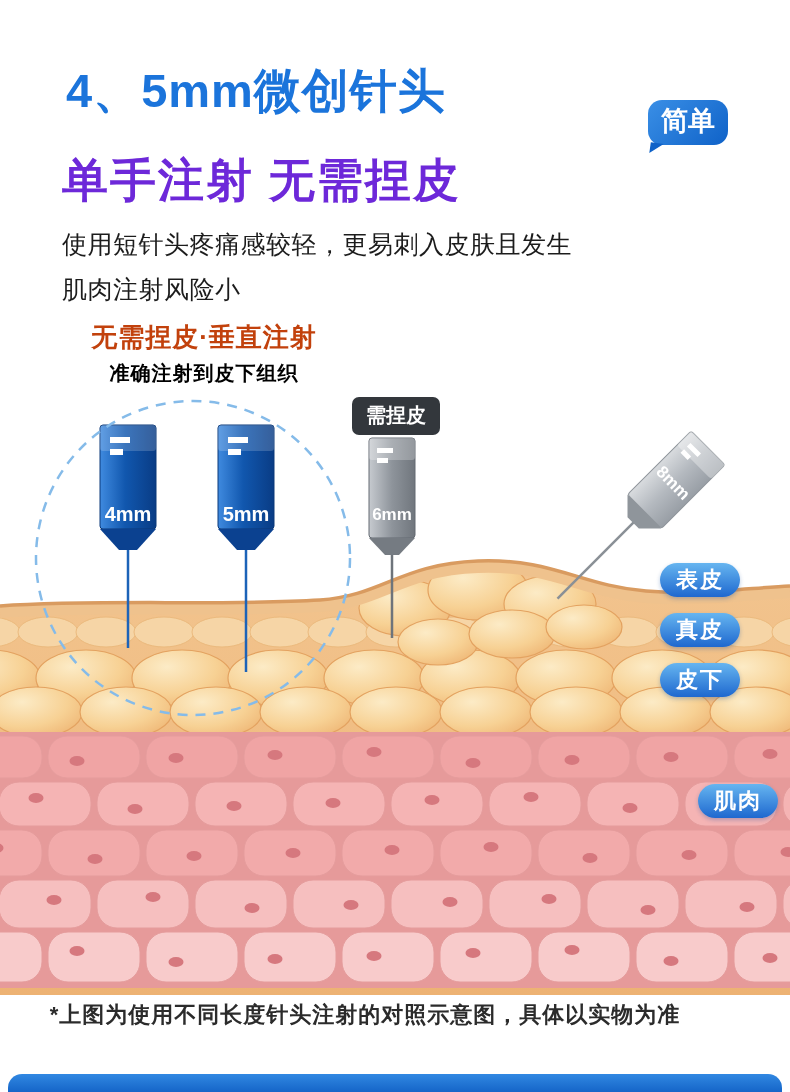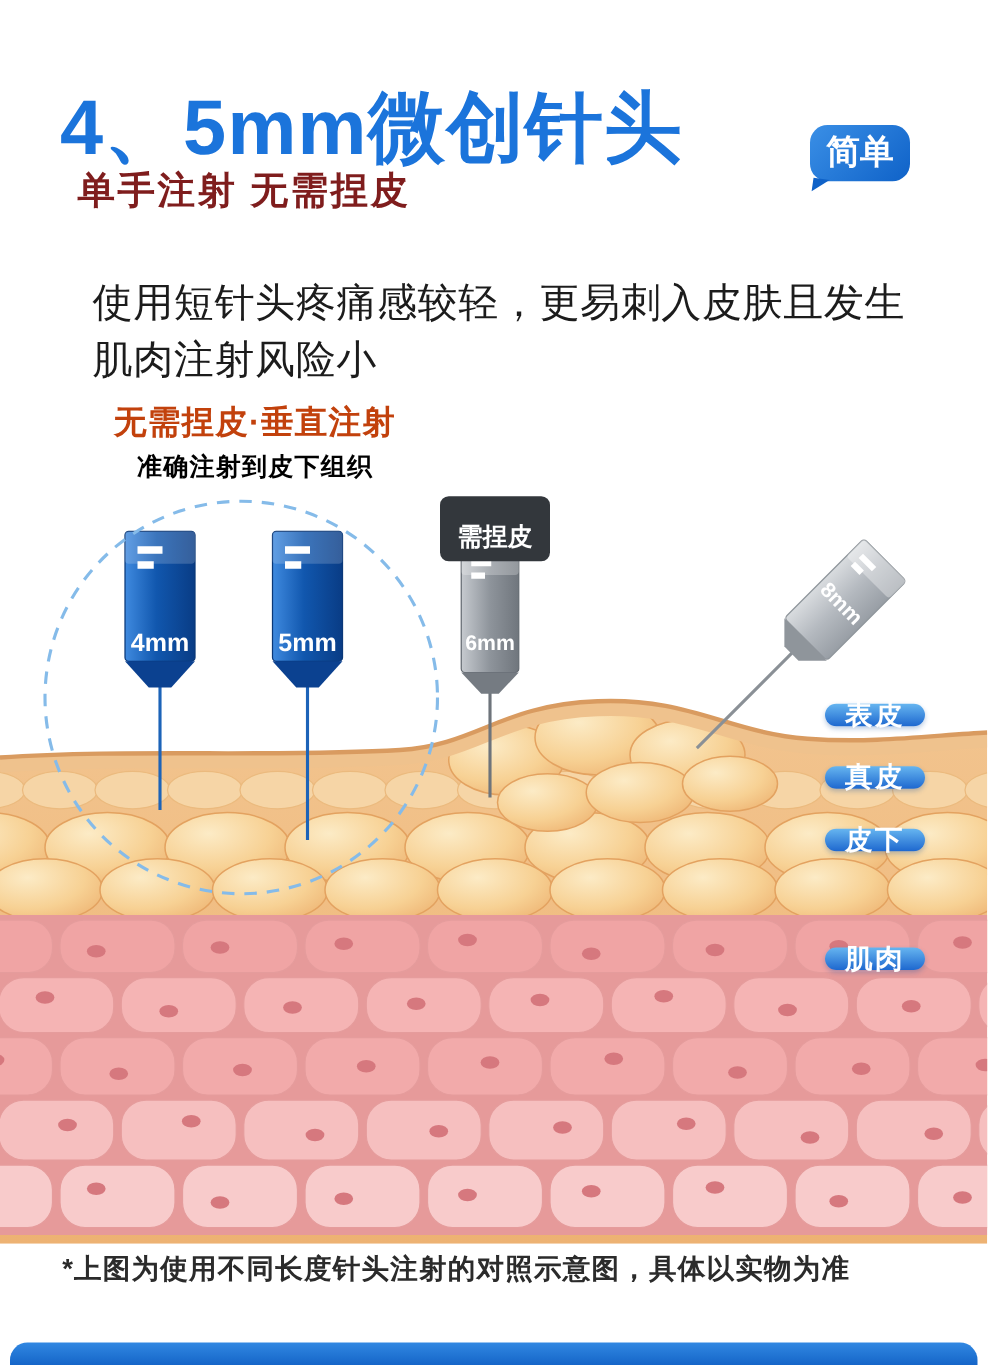--- a/index.html
+++ b/index.html
@@ -1,36 +1,36 @@
 <!DOCTYPE html>
 <html><head>
 <meta charset="utf-8">
 <style>
   *{margin:0;padding:0;box-sizing:border-box;}
   html,body{background:#ffffff;}
   body{font-family:"Liberation Sans","DejaVu Sans",sans-serif;}
   .page{position:relative;width:790px;height:1092px;background:#fff;overflow:hidden;}
 
-  .title{position:absolute;left:48px;top:60px;font-size:62px;font-weight:bold;color:#1B74DB;letter-spacing:1px;white-space:nowrap;}
+  .title{position:absolute;left:66px;top:60px;font-size:47px;font-weight:bold;color:#1B74DB;letter-spacing:1px;white-space:nowrap;}
   .badge{position:absolute;left:648px;top:100px;background:linear-gradient(135deg,#3A8FE6,#0F62C8);color:#fff;font-size:27px;font-weight:bold;padding:3px 13px 6px;border-radius:14px;white-space:nowrap;}
   .badge::after{content:"";position:absolute;left:2px;bottom:-9px;width:0;height:0;border-top:11px solid #0F62C8;border-right:13px solid transparent;transform:rotate(8deg);}
-  .h2{position:absolute;left:62px;top:132px;font-size:30px;font-weight:bold;color:#7f1d1d;letter-spacing:2px;white-space:nowrap;}
-  .desc{position:absolute;left:74px;top:222px;font-size:32px;color:#1c1c1c;line-height:45px;letter-spacing:0.5px;font-family:Liberation Mono, monospace;}
+  .h2{position:absolute;left:62px;top:150px;font-size:46px;font-weight:bold;color:#6d28d9;letter-spacing:2px;white-space:nowrap;}
+  .desc{position:absolute;left:62px;top:222px;font-size:25px;color:#1c1c1c;line-height:45px;letter-spacing:0.5px;}
 
   .callout{position:absolute;left:66px;top:320px;width:276px;text-align:center;}
   .callout-title{font-size:26px;font-weight:bold;color:#c2410c;letter-spacing:1px;white-space:nowrap;}
   .callout-sub{margin-top:5px;font-size:20px;font-weight:600;color:#000000;letter-spacing:1px;white-space:nowrap;}
 
   .illustration{position:absolute;left:0;top:380px;width:790px;height:615px;z-index:1;}
 
   .tag{position:absolute;background:#33373C;color:#fff;white-space:nowrap;z-index:3;}
-  .tag-6{left:352px;top:397px;font-size:20px;font-weight:600;padding:19px 14px 6px;border-radius:7px;}
+  .tag-6{left:352px;top:397px;font-size:20px;font-weight:600;padding:5px 14px 6px;border-radius:7px;}
   .tag-8{left:532px;top:412px;font-size:19px;font-weight:600;padding:4px 15px 7px;border-radius:18px;}
 
-  .pill{position:absolute;left:660px;width:80px;height:18px;border-radius:17px;
+  .pill{position:absolute;left:660px;width:80px;height:34px;border-radius:17px;
         background:linear-gradient(180deg,#66B5F0,#1E68CF);color:#fff;font-size:22px;font-weight:600;
         display:flex;align-items:center;justify-content:center;letter-spacing:2px;z-index:3;
         box-shadow:0 2px 4px rgba(20,80,160,.3);}
 
   .footnote{position:absolute;left:0;top:1000px;width:730px;text-align:center;font-size:22px;font-weight:600;color:#2b2b2b;letter-spacing:1px;z-index:2;}
   .bottom-bar{position:absolute;left:8px;top:1074px;width:774px;height:18px;border-radius:14px 14px 0 0;
         background:linear-gradient(180deg,#3188E2,#1565C8);z-index:2;}
 </style>
 </head>
 <body>
@@ -268,17 +268,17 @@
     </g>
 
     <circle cx="193" cy="178" r="157" fill="none" stroke="#85BBE9" stroke-width="2.5" stroke-dasharray="10 8"></circle>
   </svg>
 
   <div class="tag tag-6">需捏皮</div>
 
   <div class="pill" style="top:563px;">表皮</div>
   <div class="pill" style="top:613px;">真皮</div>
   <div class="pill" style="top:663px;">皮下</div>
-  <div class="pill" style="top:758px;">肌肉</div>
+  <div class="pill" style="top:784px;margin-left:38px;">肌肉</div>
 
   <div class="footnote">*上图为使用不同长度针头注射的对照示意图，具体以实物为准</div>
   <div class="bottom-bar"></div>
 </div>
 
 </body></html>

